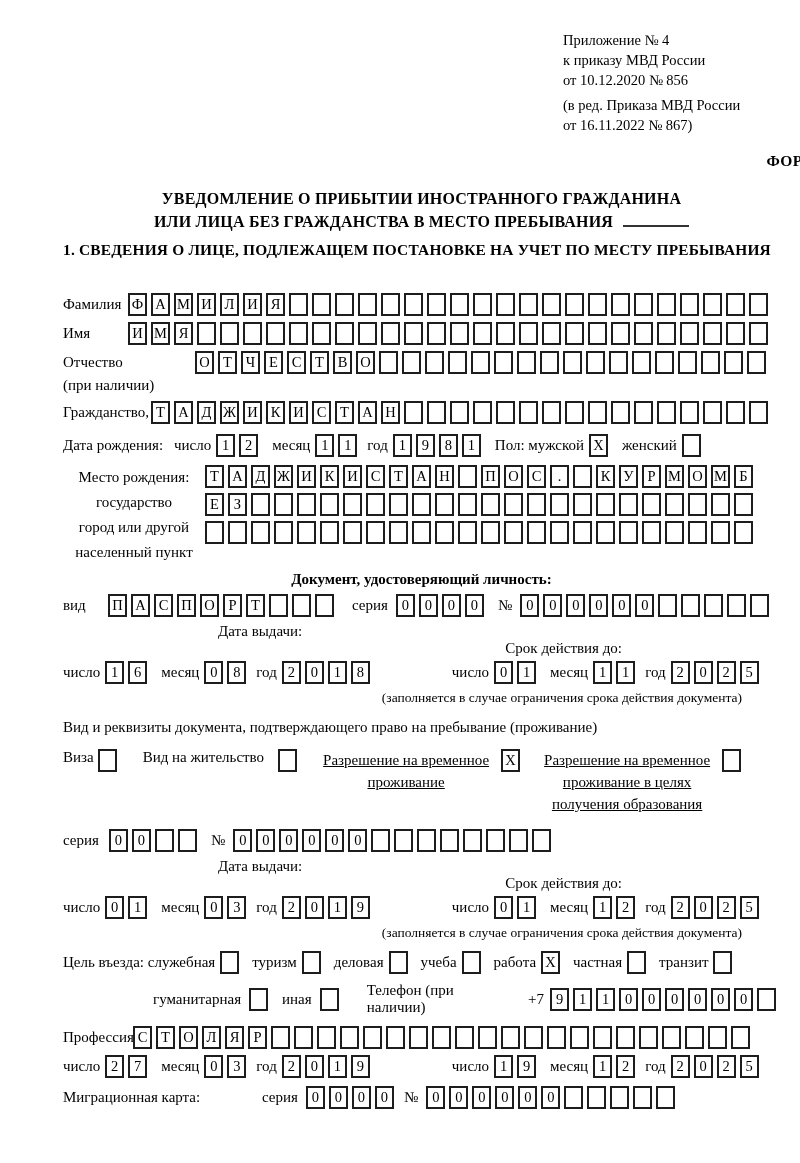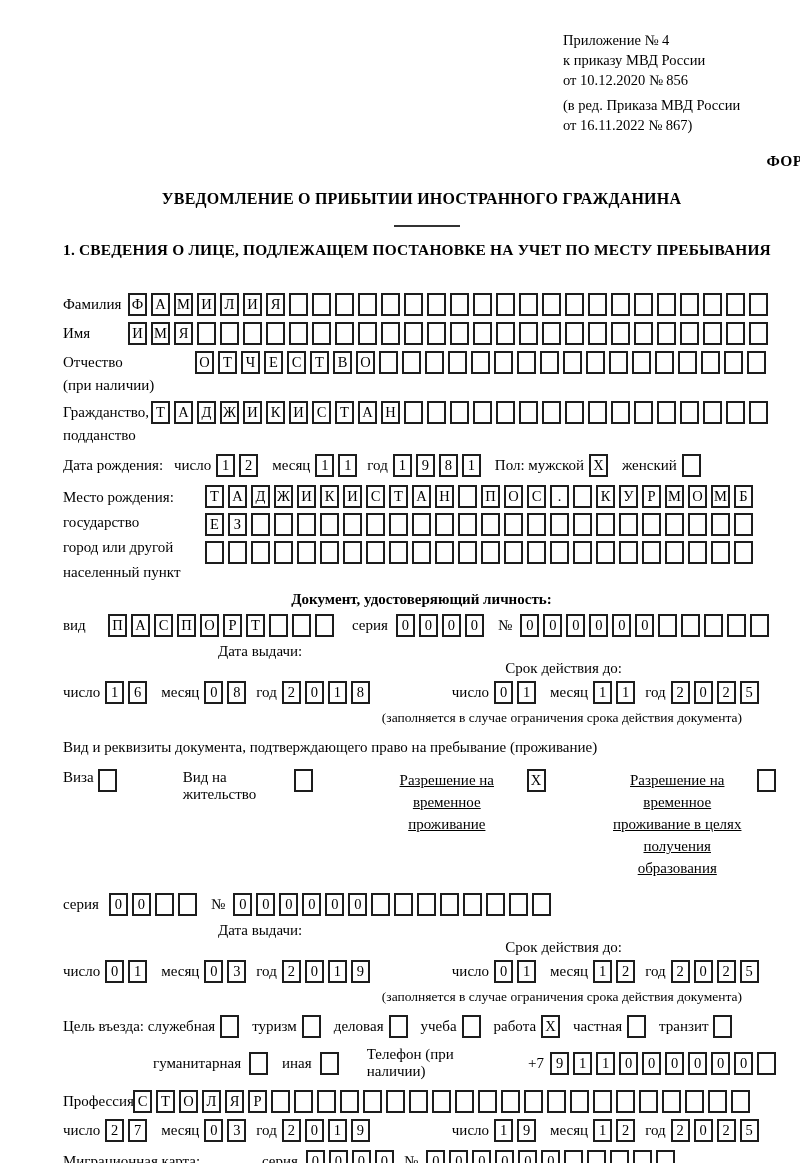--- a/index.html
+++ b/index.html
@@ -17,40 +17,40 @@
   .tunder { display:inline-block; width:66px; border-bottom:2.5px solid #333; margin-left:10px; height:14px; }
   .sechead { font-weight:bold; font-size:15.4px; margin-top:8px; letter-spacing:.2px; }
 
   
   .formbody { margin-top:34px; }
   .frow { display:flex; align-items:center; margin-bottom:6px; }
   .frow.top { align-items:flex-start; }
   .lab { font-size:15px; flex:none; }
   .w65{width:65px} .w132{width:132px} .w88{width:88px} .w142{width:142px} .w105{width:105px} .w70{width:70px} .w150{width:153px}
   .sublab { font-size:15px; margin:-3px 0 7px 0; }
-  .multi div { line-height:25px; }
+  .multi div { line-height:25px;text-align:center; }
 
   .boxes { display:flex; flex-wrap:nowrap; flex:none; }
   .cb { flex:none; width:19px; height:23px; border:2px solid #1d1d1d; margin-right:4px;
         font-size:14.5px; line-height:18px; text-align:center; display:inline-block; }
   .boxcol .boxes { margin-bottom:5px; }
 
   .cheading { text-align:center; font-weight:bold; font-size:15px; margin:4px 0 6px 0; }
 
   .dual-head { display:flex; font-size:15px; margin:6px 0 4px 0;flex-direction:column; }
   .dhl { margin-left:155px; }
   .dhr { margin-left:auto; margin-right:158px; }
   .dhr2 { margin-left:auto; margin-right:140px; }
   .dlab { font-size:15px; flex:none; margin-right:5px; }
   .ml10 { margin-left:10px; } .ml6 { margin-left:6px; }
   .rgap { width:78px; flex:none; }
   .note { font-size:13.5px; text-align:right; padding-right:38px; margin:1px 0 10px 0; }
 
   .plain { font-size:15px; line-height:23px; }
-  .permit-row { display:flex; align-items:flex-start; margin:10px 0 14px 0; font-size:15px;gap:40px; }
+  .permit-row { display:flex; align-items:flex-start; margin:10px 0 14px 0; font-size:15px; }
   .permit-opt { display:flex; align-items:flex-start; }
   .permit-text { text-align:center; line-height:22px;text-decoration:underline; }
 
   .purpose-row { display:flex; align-items:center; font-size:15px; margin-bottom:8px; }
   .purpose-row .boxes { margin-left:5px; margin-right:9px; }
   .phone-row { display:flex; align-items:center; font-size:15px; margin:2px 0 10px 90px; }
 </style>
 </head>
 <body>
 
@@ -60,21 +60,21 @@
     <div>Приложение № 4</div>
     <div>к приказу МВД России</div>
     <div>от 10.12.2020 № 856</div>
     <div class="rev">(в ред. Приказа МВД России</div>
     <div>от 16.11.2022 № 867)</div>
     <div class="forma">ФОРМА</div>
   </div>
 
   <div class="title">
     <div>УВЕДОМЛЕНИЕ О ПРИБЫТИИ ИНОСТРАННОГО ГРАЖДАНИНА</div>
-    <div><span class="tunder"></span></div>
+    <div><span>ИЛИ ЛИЦА БЕЗ ГРАЖДАНСТВА В МЕСТО ПРЕБЫВАНИЯ</span><span class="tunder"></span></div>
   </div>
 
   <div class="sechead">1. СВЕДЕНИЯ О ЛИЦЕ, ПОДЛЕЖАЩЕМ ПОСТАНОВКЕ НА УЧЕТ ПО МЕСТУ ПРЕБЫВАНИЯ</div>
 
   <div class="formbody">
 
     <div class="frow">
       <span class="lab w65">Фамилия</span>
       <span class="boxes">
           <span class="cb">Ф</span>
@@ -199,21 +199,20 @@
           <span class="cb"></span>
           <span class="cb"></span>
           <span class="cb"></span>
           <span class="cb"></span>
           <span class="cb"></span>
           <span class="cb"></span>
           <span class="cb"></span>
           <span class="cb"></span>
         </span>
     </div>
-    <div class="sublab">подданство</div>
 
     <div class="frow" style="margin-top:10px;">
       <span class="lab w105">Дата рождения:</span>
       <span class="dlab ml6">число</span>
       <span class="boxes">
           <span class="cb">1</span>
           <span class="cb">2</span>
         </span>
       <span class="dlab ml10">месяц</span>
       <span class="boxes">

